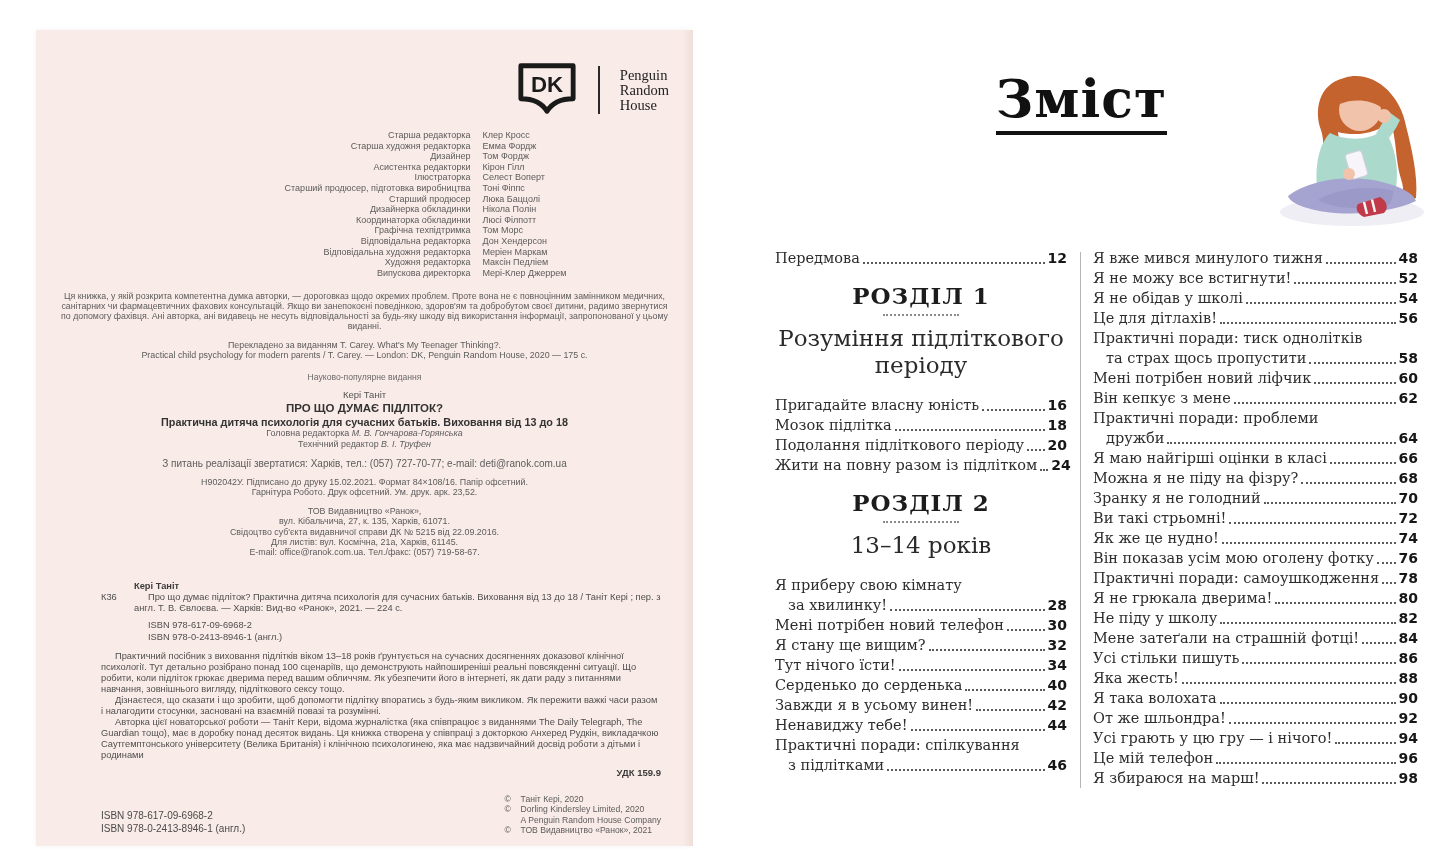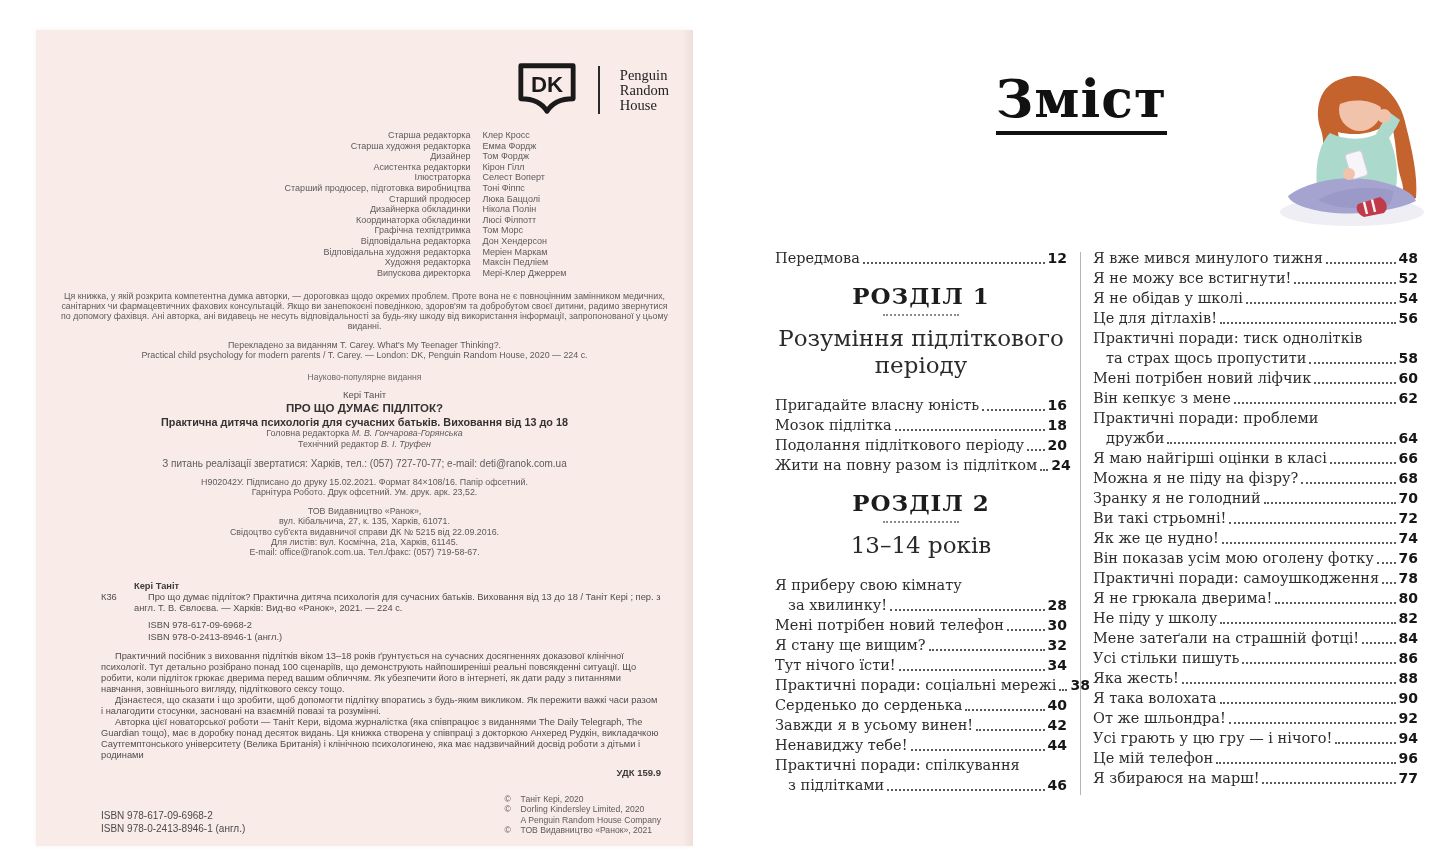--- a/index.html
+++ b/index.html
@@ -123,21 +123,21 @@
         <div class="credit-role">Художня редакторка</div>
         <div class="credit-name">Максін Педліем</div>
         <div class="credit-role">Випускова директорка</div>
         <div class="credit-name">Мері-Клер Джеррем</div>
       </div>
 
     <div class="disclaimer">Ця книжка, у якій розкрита компетентна думка авторки, — дороговказ щодо окремих проблем. Проте вона не є повноцінним замінником медичних, санітарних чи фармацевтичних фахових консультацій. Якщо ви занепокоєні поведінкою, здоров'ям та добробутом своєї дитини, радимо звернутися по допомогу фахівця. Ані авторка, ані видавець не несуть відповідальності за будь-яку шкоду від використання інформації, запропонованої у цьому виданні.</div>
 
     <div class="centered-lines trans-note">
         <div class="line">Перекладено за виданням T. Carey. What's My Teenager Thinking?.</div>
-        <div class="line">Practical child psychology for modern parents / T. Carey. — London: DK, Penguin Random House, 2020 — 224 с.</div>
+        <div class="line">Practical child psychology for modern parents / T. Carey. — London: DK, Penguin Random House, 2020 — 175 с.</div>
       </div>
 
     <div class="edition-type">Науково-популярне видання</div>
 
     <div class="book-author">Кері Таніт</div>
     <div class="book-title">ПРО ЩО ДУМАЄ ПІДЛІТОК?</div>
     <div class="book-subtitle">Практична дитяча психологія для сучасних батьків. Виховання від 13 до 18</div>
 
     <div class="centered-lines staff">
         <div class="line"><span>Головна редакторка </span><span class="staff-name">М. В. Гончарова-Горянська</span></div>
@@ -306,27 +306,20 @@
         </div>
         <div class="toc-item">
           <div class="toc-row">
             <span class="toc-label">Тут нічого їсти!</span>
             <span class="leader"></span>
             <span class="toc-page">34</span>
           </div>
         </div>
         <div class="toc-item">
           <div class="toc-row">
-            <span class="toc-label">Практичні поради: соціальні мережі</span>
-            <span class="leader"></span>
-            <span class="toc-page">38</span>
-          </div>
-        </div>
-        <div class="toc-item">
-          <div class="toc-row">
             <span class="toc-label">Серденько до серденька</span>
             <span class="leader"></span>
             <span class="toc-page">40</span>
           </div>
         </div>
         <div class="toc-item">
           <div class="toc-row">
             <span class="toc-label">Завжди я в усьому винен!</span>
             <span class="leader"></span>
             <span class="toc-page">42</span>
@@ -523,19 +516,19 @@
           <div class="toc-row">
             <span class="toc-label">Це мій телефон</span>
             <span class="leader"></span>
             <span class="toc-page">96</span>
           </div>
         </div>
         <div class="toc-item">
           <div class="toc-row">
             <span class="toc-label">Я збираюся на марш!</span>
             <span class="leader"></span>
-            <span class="toc-page">77</span>
+            <span class="toc-page">98</span>
           </div>
         </div>
       </div>
   </div>
 
 </div>
 
 </body></html>

